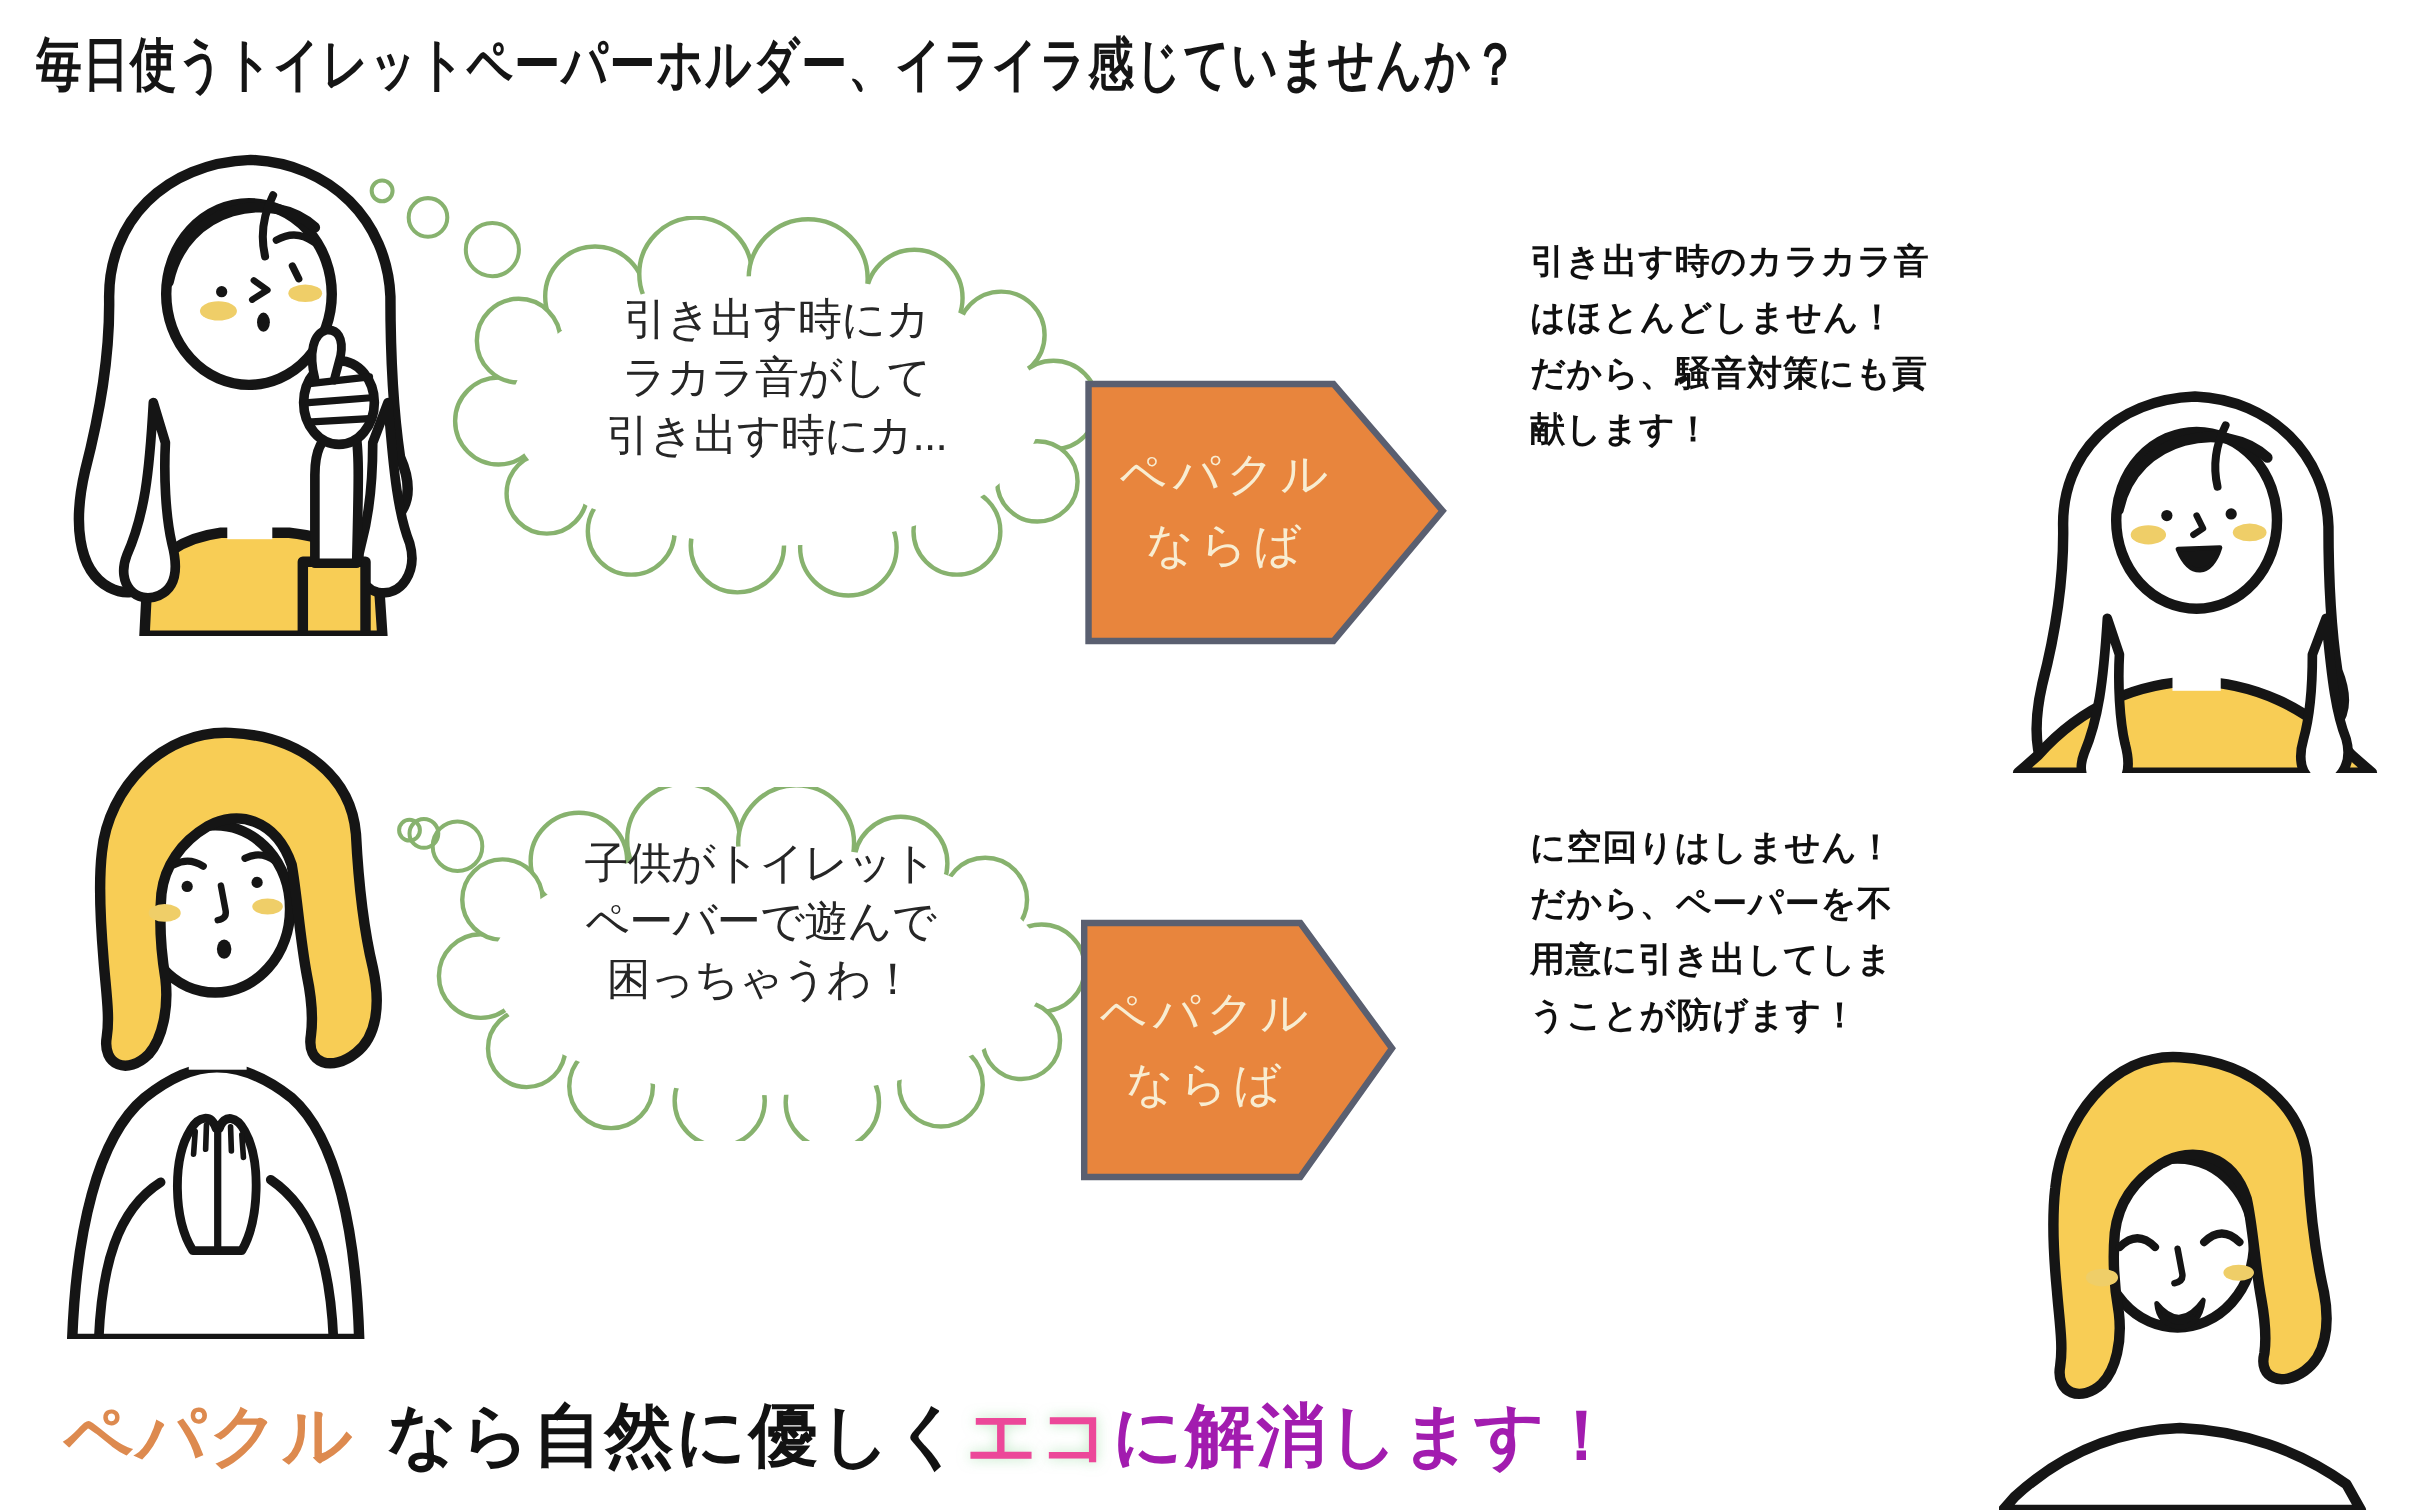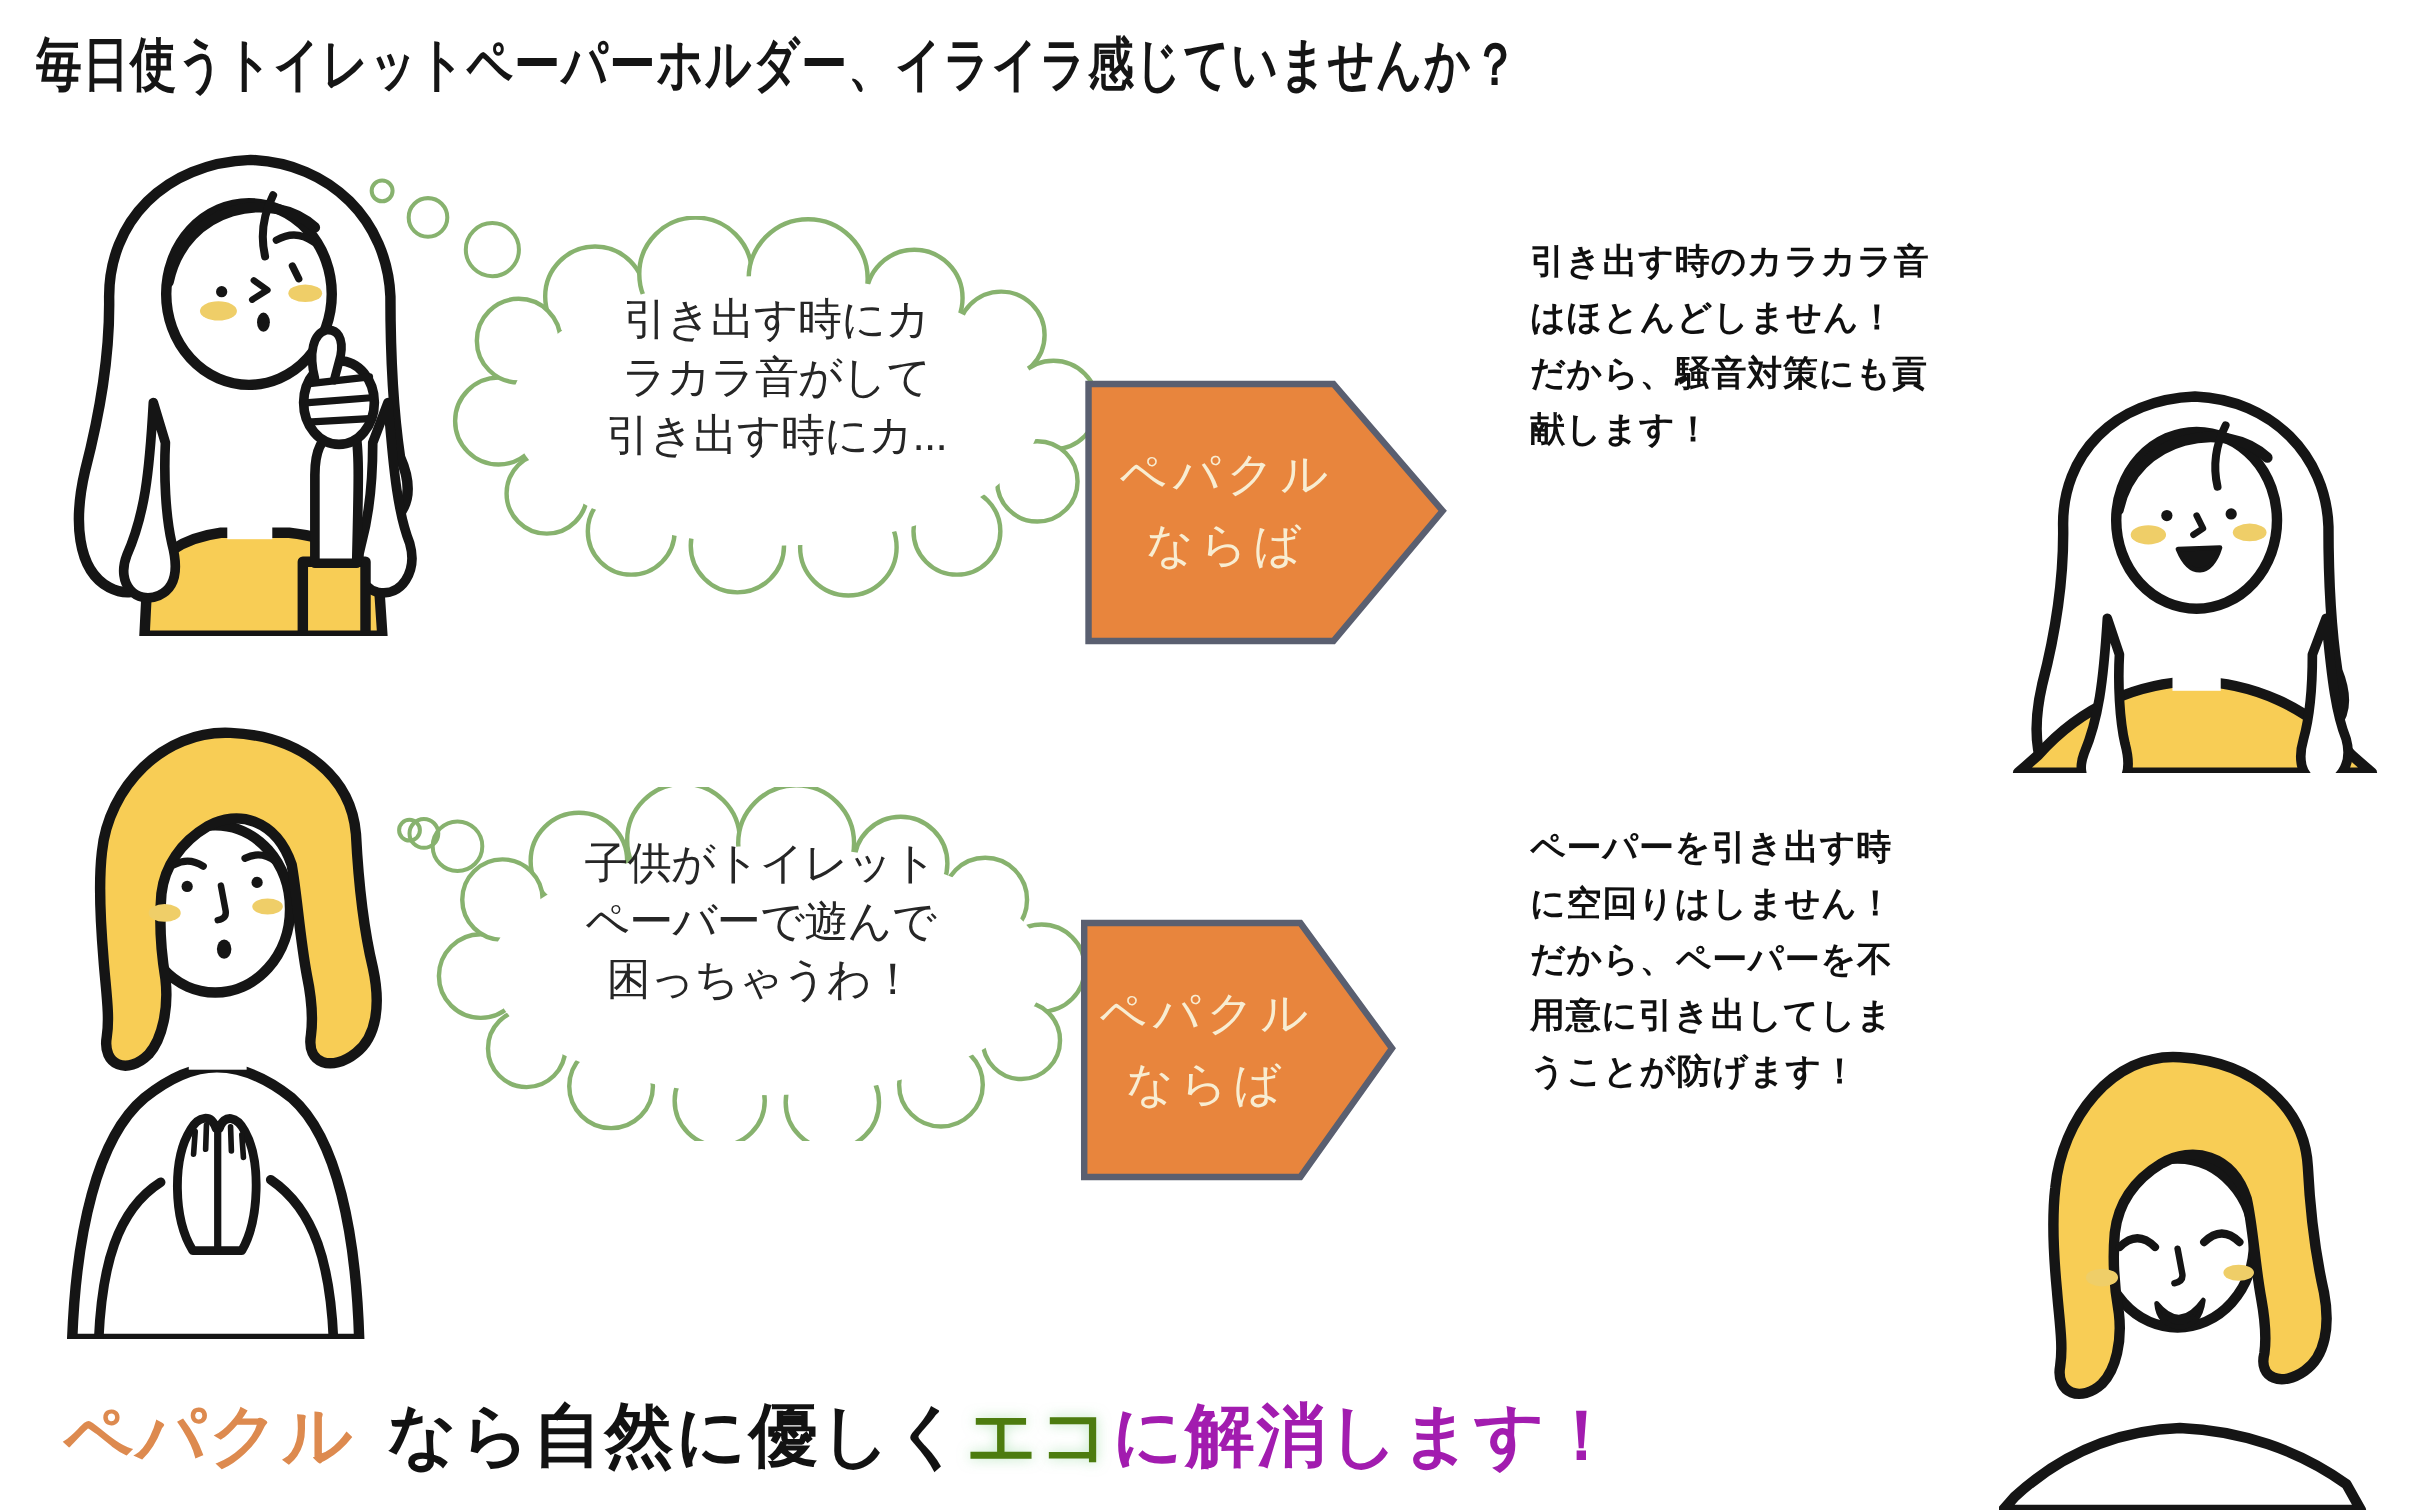--- a/index.html
+++ b/index.html
@@ -189,21 +189,20 @@
 
   <svg class="abs" style="left:1080px;top:919px;" width="317" height="262" viewBox="0 0 394 326">
     <polygon points="5,5 274,5 388,161 274,321 5,321" fill="#E8853D" stroke="#5A5F70" stroke-width="8"></polygon>
   </svg>
   <div class="abs arrow-label al2">
     <span class="line">ペパクル</span>
     <span class="line">ならば</span>
   </div>
 
   <div class="abs answer an2">
-    <span class="line">ペーパーを引き出す時</span>
     <span class="line">に空回りはしません！</span>
     <span class="line">だから、ペーパーを不</span>
     <span class="line">用意に引き出してしま</span>
     <span class="line">うことが防げます！</span>
   </div>
 
   <svg class="abs" style="left:1999px;top:1046px;" width="370" height="464" viewBox="0 0 460 577" fill="none" stroke-linecap="round" stroke-linejoin="round">
     <path d="M5,577 L20,560 C80,505 150,478 225,475 C300,478 372,502 432,545 L450,577 Z" fill="#ffffff" stroke="#151515" stroke-width="13"></path>
     <rect x="185" y="340" width="76" height="100" fill="#ffffff"></rect>
     <ellipse cx="222" cy="245" rx="95" ry="105" fill="#ffffff" stroke="#151515" stroke-width="13"></ellipse>
@@ -214,17 +213,17 @@
              C67,252 66,210 70,176 C78,92 140,8 225,14 Z" fill="#F8CD55" stroke="#151515" stroke-width="13"></path>
     <ellipse cx="128" cy="288" rx="20" ry="11" fill="#EFCE68"></ellipse>
     <ellipse cx="298" cy="282" rx="19" ry="10" fill="#EFCE68"></ellipse>
     <path d="M150,250 Q172,228 194,250" stroke="#151515" stroke-width="10"></path>
     <path d="M255,244 Q277,222 299,244" stroke="#151515" stroke-width="10"></path>
     <path d="M222,252 L228,284 Q229,293 218,295" stroke="#151515" stroke-width="8"></path>
     <path d="M196,320 Q225,356 254,316 Q250,348 224,350 Q198,346 196,320 Z" fill="#151515" stroke="#151515" stroke-width="6"></path>
   </svg>
 
   <div class="abs footer">
-    <span style="color: rgb(221, 138, 79);">ペパクル</span><span style="color: rgb(18, 18, 18); margin-left: 32px;">なら自然に優しく</span><span class="eco" style="color: #4d7c0f; margin-top: 24px;">エコ</span><span style="color: #a21caf;">に解消します！</span>
+    <span style="color: rgb(221, 138, 79);">ペパクル</span><span style="color: rgb(18, 18, 18); margin-left: 32px;">なら自然に優しく</span><span class="eco" style="color: #ec4899; margin-top: 24px;">エコ</span><span style="color: #a21caf;">に解消します！</span>
   </div>
 
 </div>
 
 
 </body></html>

